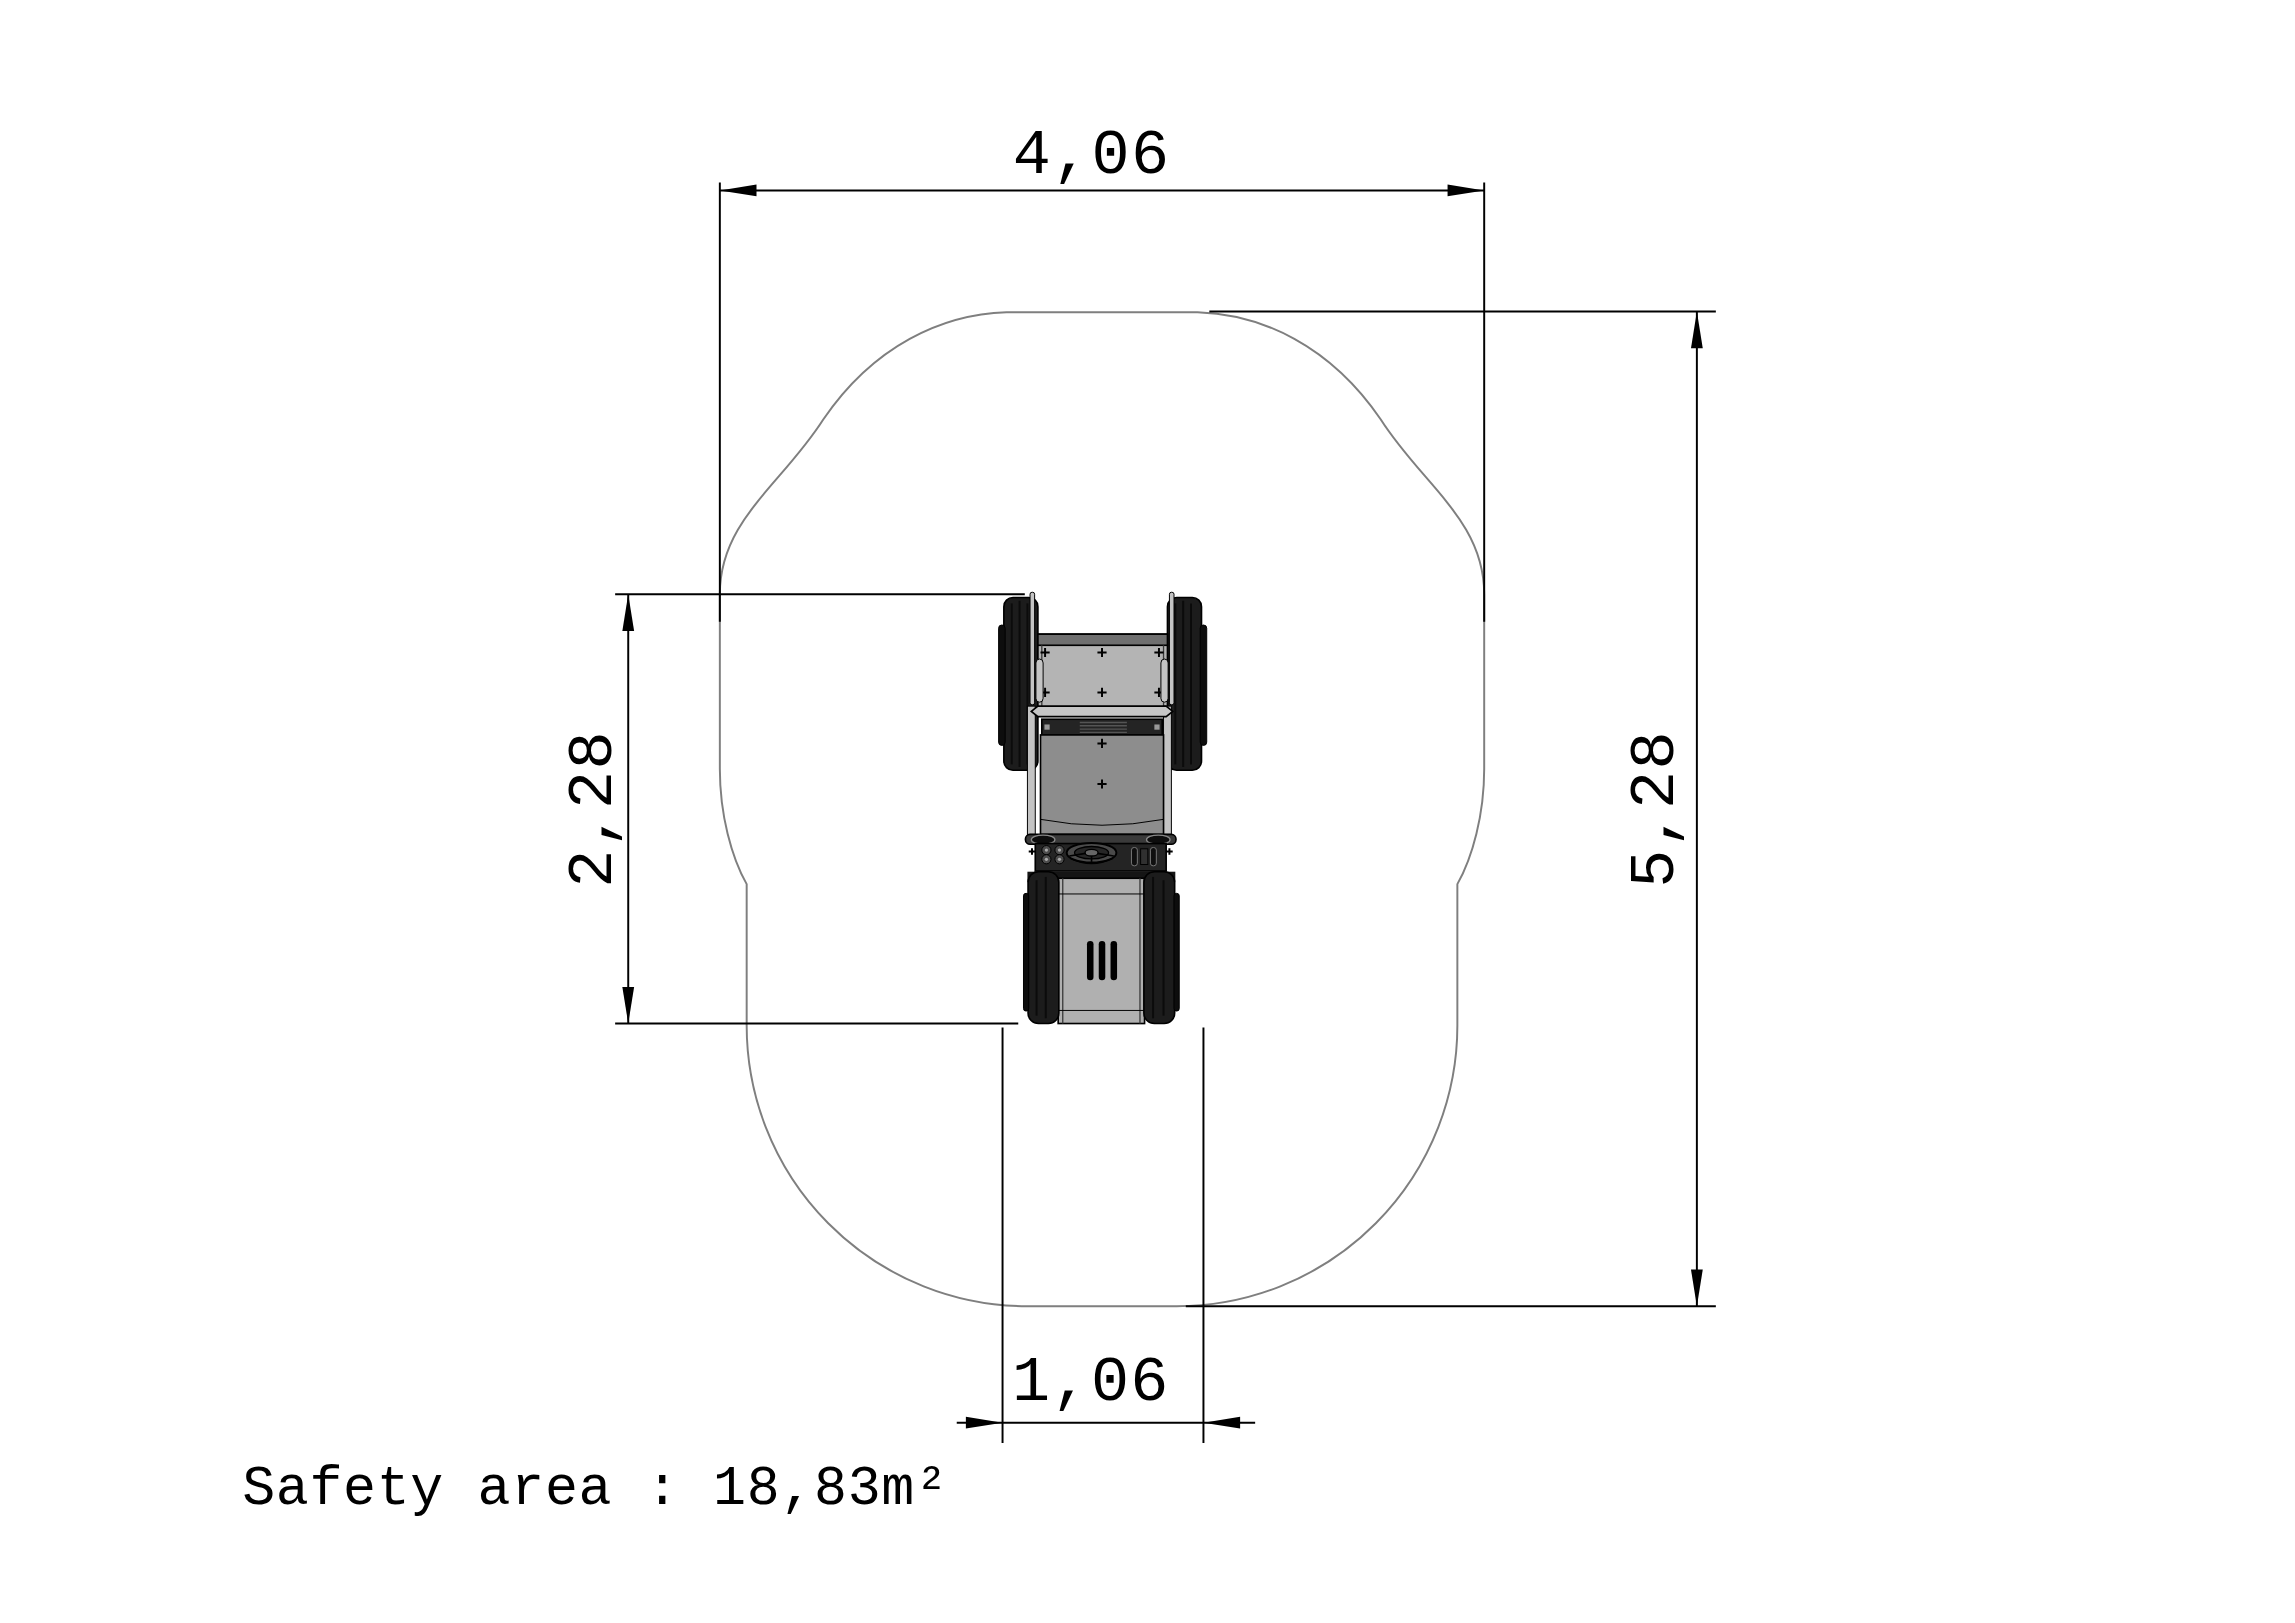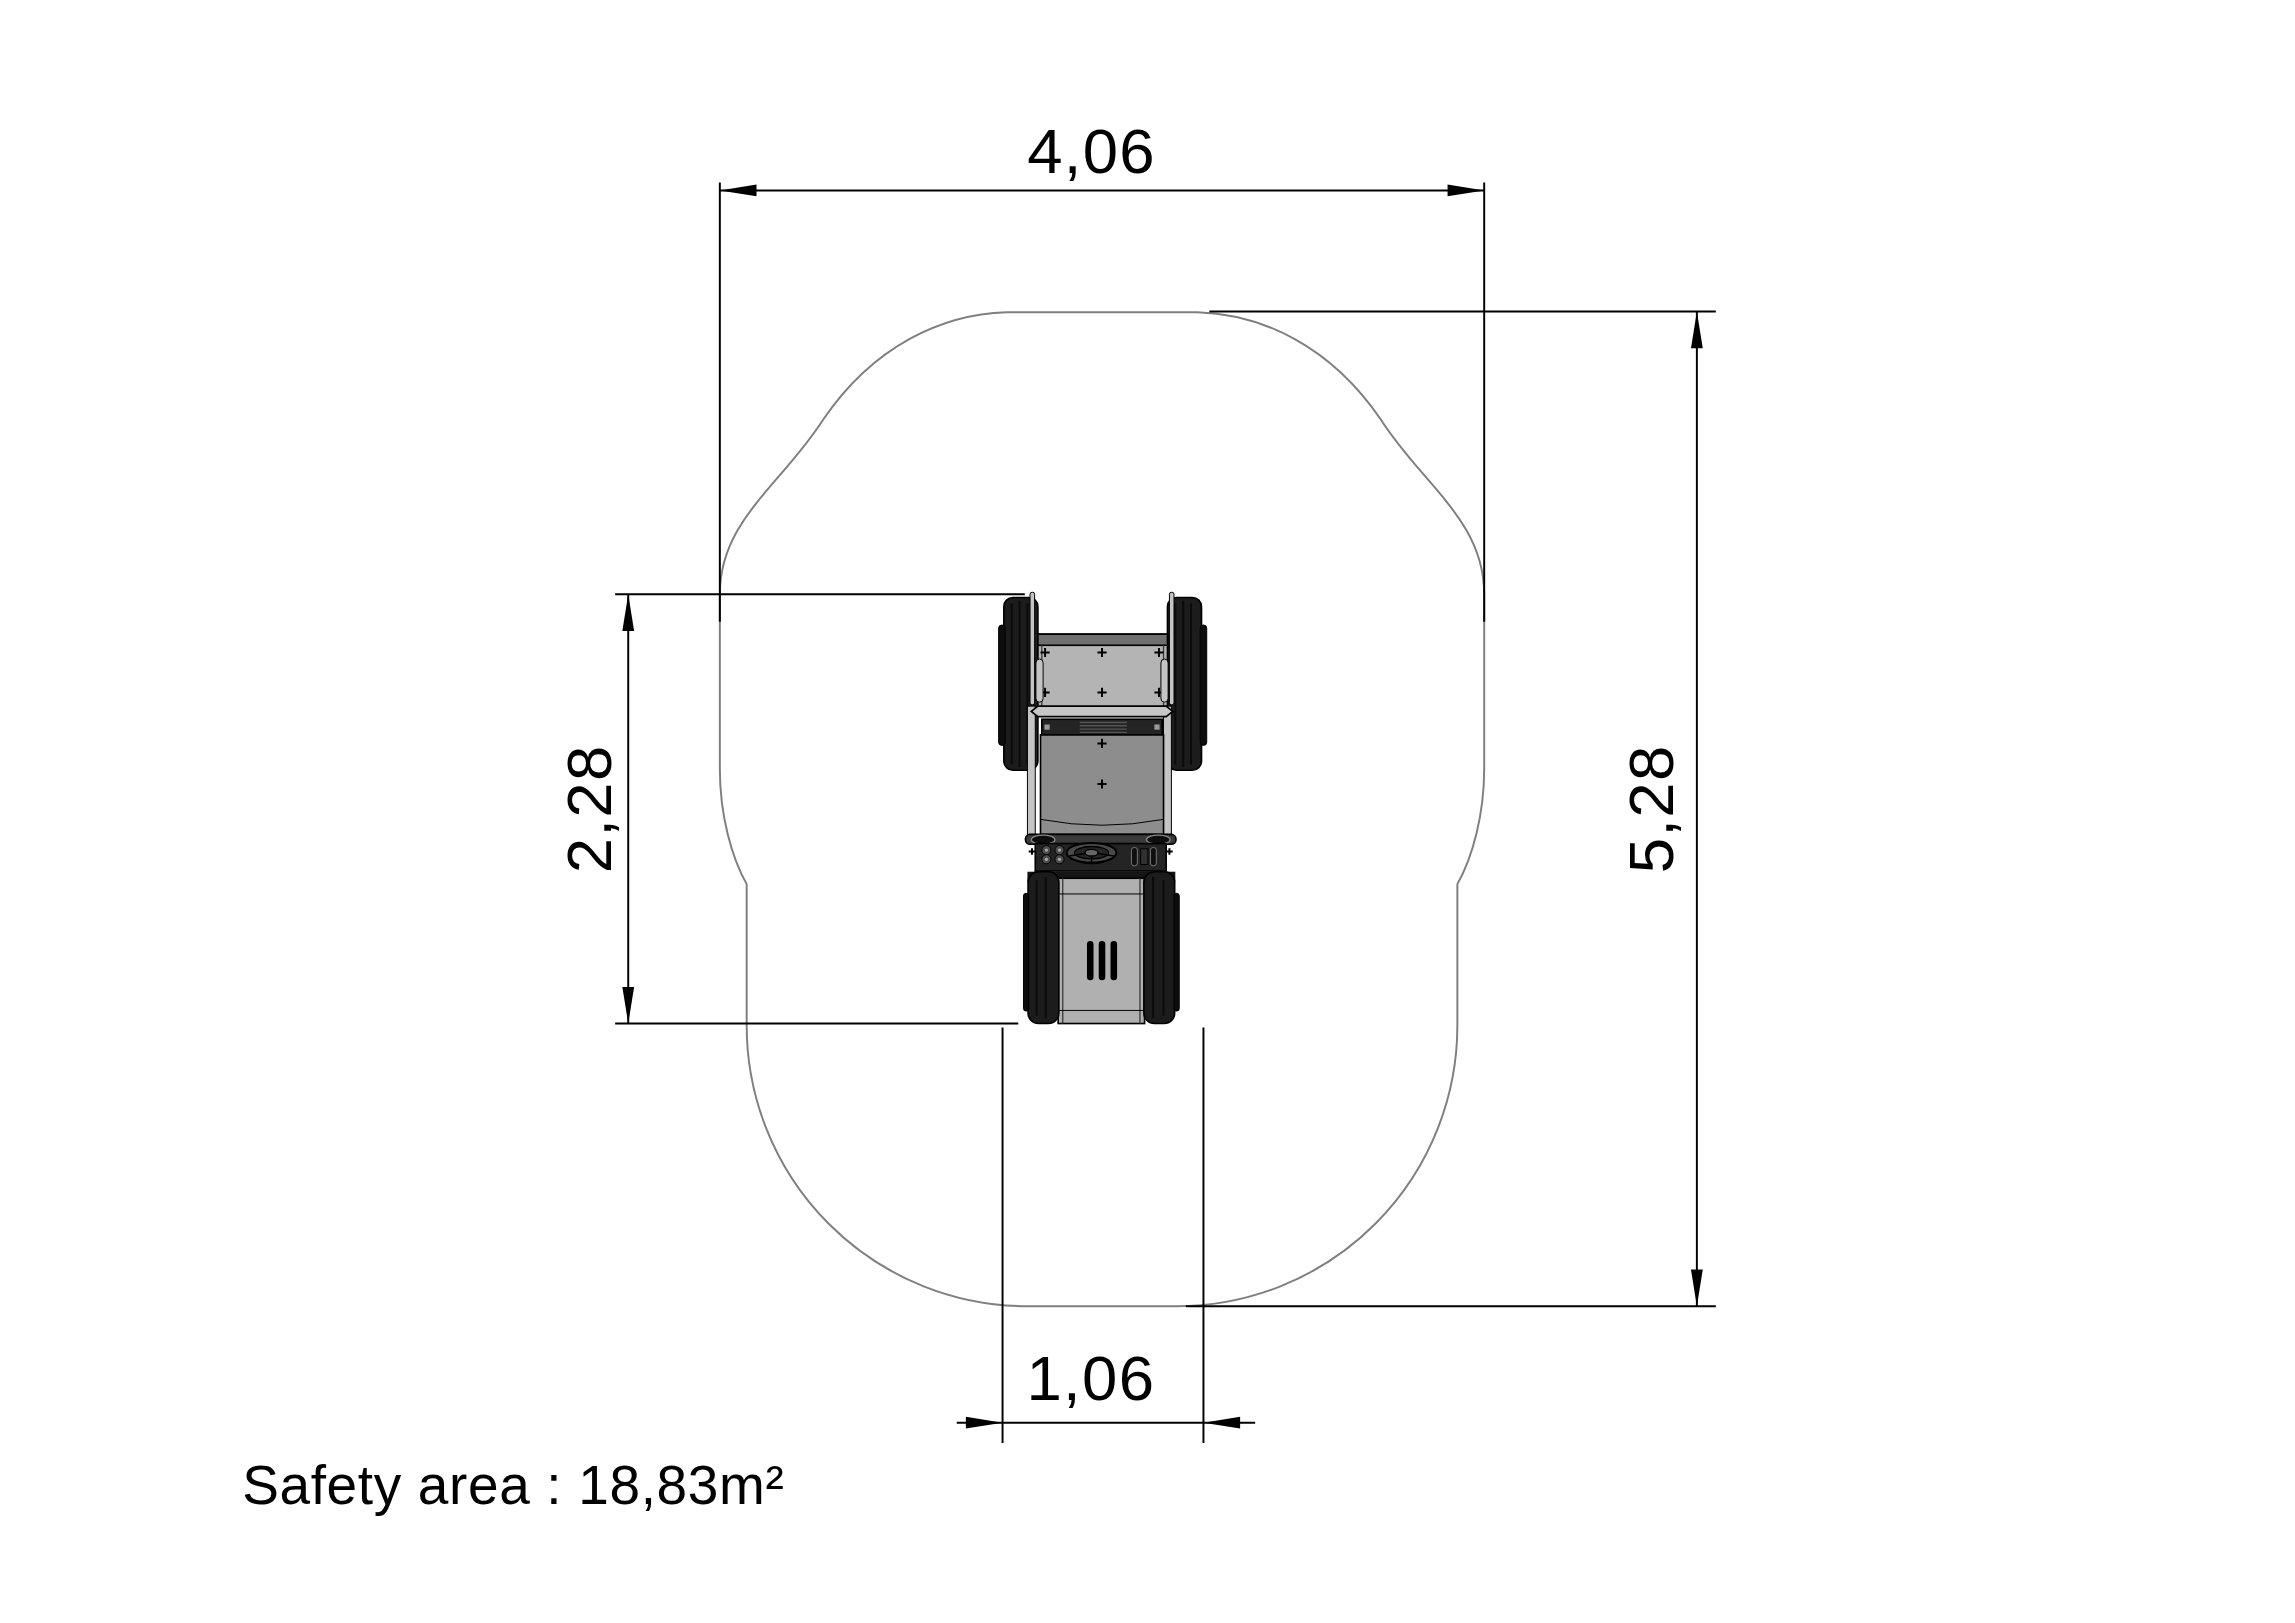--- a/index.html
+++ b/index.html
@@ -3,21 +3,21 @@
 <meta charset="utf-8">
 <style>
   :root{
     --ink:#000000; --outline:#7f7f7f; --wheel:#1c1c1c; --wheelcap:#0d0d0d;
     --bodylight:#b4b4b4; --bodymid:#8d8d8d; --bodydark:#6f6f6f;
     --paneldark:#242424; --bar:#3a3a3a; --rail:#c4c4c4; --deck:#b0b0b0; --knob:#4c4c4c;
   }
   html,body{margin:0;padding:0;background:#e8e8e8;}
   .sheet{
     position:relative; width:2295px; height:1623px; background:#ffffff;
-    font-family:Liberation Sans, sans-serif; overflow:hidden;
+    font-family:Liberation Mono, monospace; overflow:hidden;
   }
   svg{display:block;width:100%;height:100%;}
   .outline-path{fill:none;stroke:var(--outline);stroke-width:3;}
   .dimline{stroke:var(--ink);stroke-width:3;fill:none;}
   .extline{stroke:var(--ink);stroke-width:3;fill:none;}
   .arrow{fill:var(--ink);stroke:none;}
   .dimtext{fill:var(--ink);font-size:97px;letter-spacing:2px;}
   .notetext{fill:var(--ink);font-size:84px;letter-spacing:1px;}
   .edge{stroke:var(--ink);stroke-width:2.5;}
   .edge-thin{stroke:var(--ink);stroke-width:1.5;}

